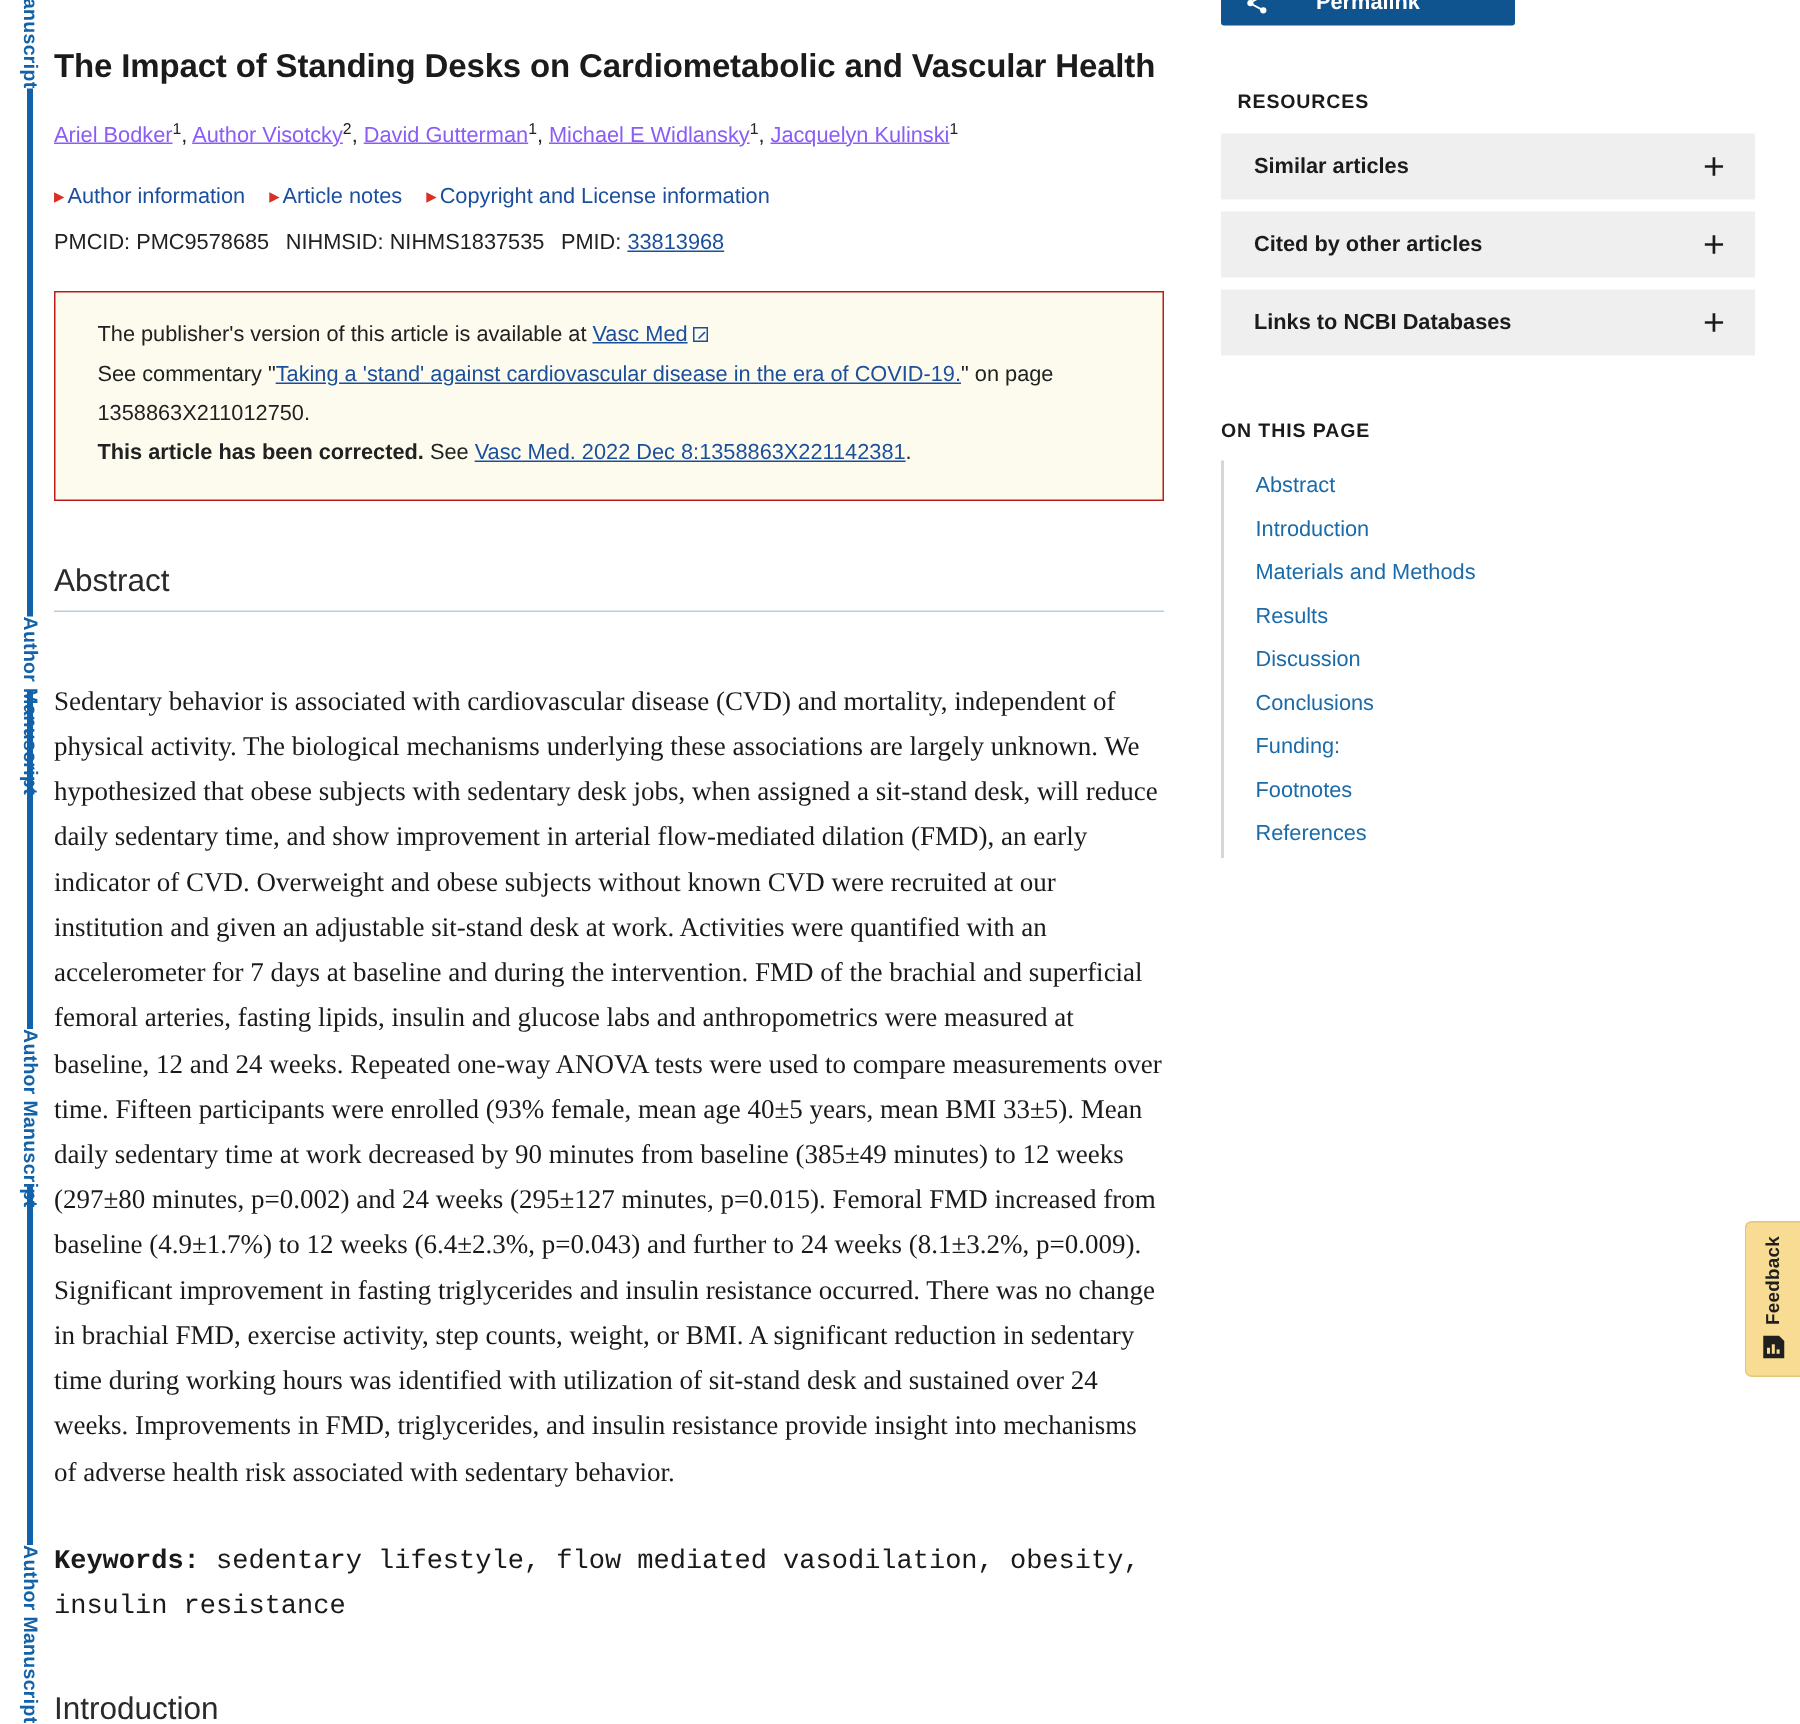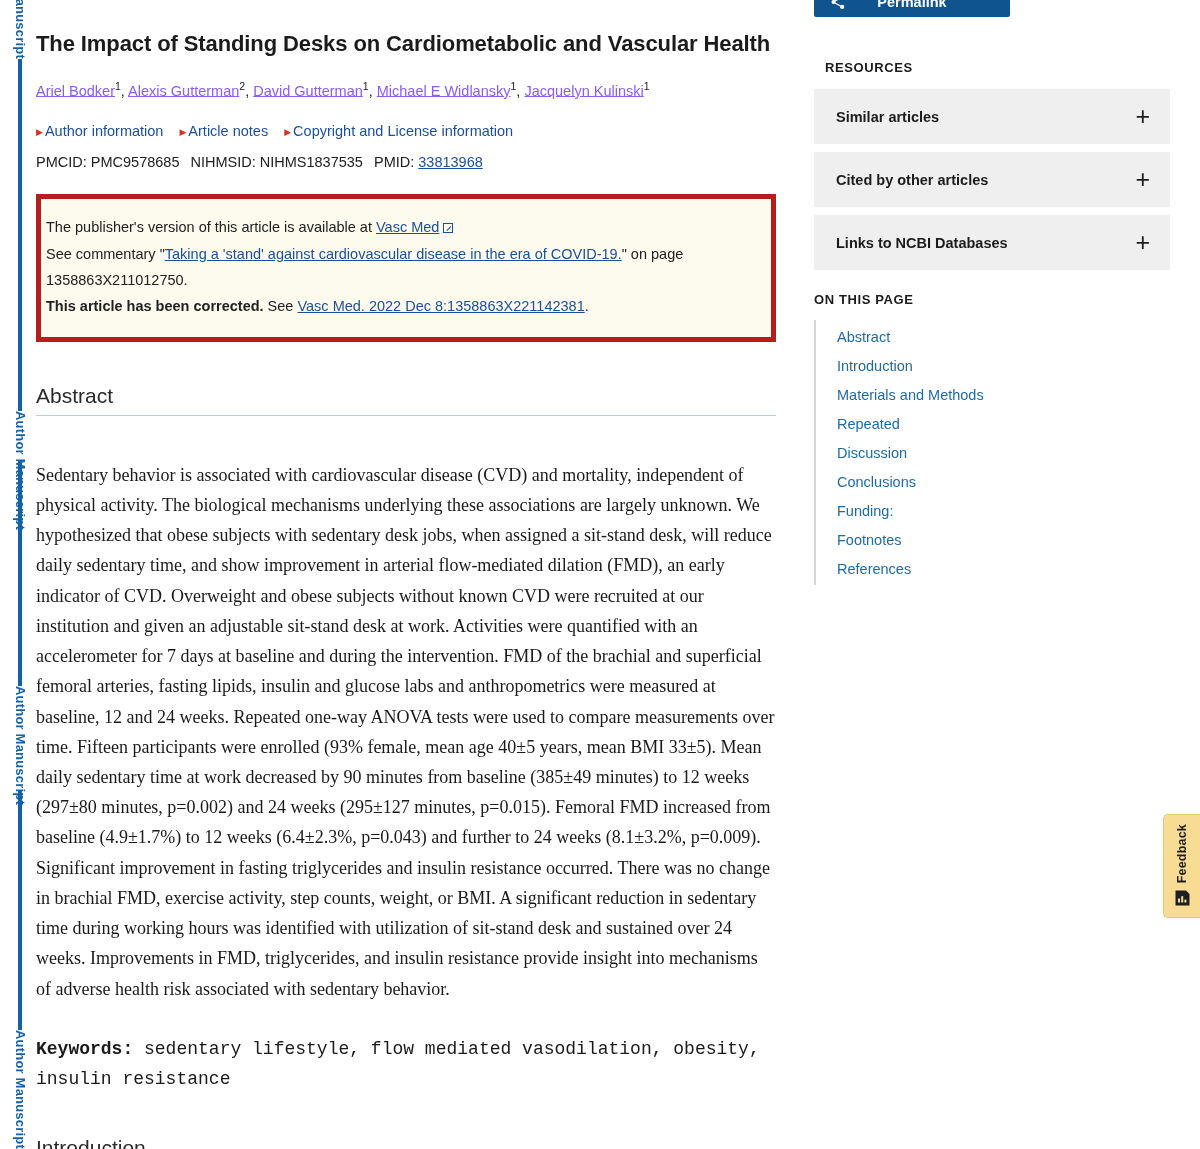--- a/index.html
+++ b/index.html
@@ -103,22 +103,22 @@
     font-size: 14.5px;
     color: #212121;
   }
   .ids a { color: #1b4f9c; text-decoration: underline; }
   .ids .sep { display: inline-block; width: 7px; }
 
   
   .notice {
     margin-top: 24px;
     background: #fdfbee;
-    border: 5px solid #b91c1c;
-    padding: 15px 18px 17px 5px;
+    border: 1px solid #b91c1c;
+    padding: 15px 18px 17px 28px;
     font-size: 14.5px;
     line-height: 1.82;
     color: #212121;
   }
   .notice a { color: #1b4f9c; text-decoration: underline; }
   .notice b { font-weight: 700; }
   .ext-icon {
     display: inline-block;
     width: 10px; height: 10px;
     border: 1.4px solid #1b4f9c;
@@ -202,42 +202,42 @@
     font-size: 13px;
     font-weight: 700;
     letter-spacing: 0.6px;
     color: #1b1b1b;
     text-transform: uppercase;
     padding-left: 11px;
   }
   .accordion { margin-top: 14px; }
   .acc-item {
     background: #efefef;
-    height: 55px;
+    height: 44px;
     display: flex;
     align-items: center;
     justify-content: space-between;
     padding: 0 20px 0 22px;
     margin-bottom: 8px;
     cursor: pointer;
   }
   .acc-label {
     font-size: 14.5px;
     font-weight: 700;
     color: #1b1b1b;
   }
   .acc-plus {
     font-size: 25px;
     font-weight: 300;
     line-height: 1;
     color: #1b1b1b;
   }
 
   .otp-heading {
-    margin-top: 22px;
+    margin-top: 42px;
     font-size: 13px;
     font-weight: 700;
     letter-spacing: 0.6px;
     color: #1b1b1b;
     text-transform: uppercase;
   }
   .otp-list {
     margin-top: 13px;
     border-left: 2px solid #d6d6d6;
     padding: 2px 0 2px 0;
@@ -301,21 +301,21 @@
     <span class="ms-label">Author Manuscript</span>
   </div>
 </div>
 
 <div class="article">
 
   <h1 class="article-title">The Impact of Standing Desks on Cardiometabolic and Vascular Health</h1>
 
   <div class="authors">
     <a href="#">Ariel Bodker</a><sup>1</sup>,
-    <a href="#">Alexis Gutterman</a><sup>2</sup>,
+    <a href="#">Author Visotcky</a><sup>2</sup>,
     <a href="#">David Gutterman</a><sup>1</sup>,
     <a href="#">Michael E Widlansky</a><sup>1</sup>,
     <a href="#">Jacquelyn Kulinski</a><sup>1</sup>
   </div>
 
   <div class="meta-links">
     <span class="ml"><span class="tri">▶</span><a href="#">Author information</a></span>
     <span class="ml"><span class="tri">▶</span><a href="#">Article notes</a></span>
     <span class="ml"><span class="tri">▶</span><a href="#">Copyright and License information</a></span>
   </div>
@@ -380,21 +380,21 @@
       <span class="acc-plus">+</span>
     </div>
   </div>
 
   <div class="otp-heading">ON THIS PAGE</div>
 
   <nav class="otp-list">
     <a href="#" class="otp-item">Abstract</a>
     <a href="#" class="otp-item">Introduction</a>
     <a href="#" class="otp-item">Materials and Methods</a>
-    <a href="#" class="otp-item">Repeated</a>
+    <a href="#" class="otp-item">Results</a>
     <a href="#" class="otp-item">Discussion</a>
     <a href="#" class="otp-item">Conclusions</a>
     <a href="#" class="otp-item">Funding:</a>
     <a href="#" class="otp-item">Footnotes</a>
     <a href="#" class="otp-item">References</a>
   </nav>
 </div>
 
 <div class="feedback-tab">
   <span class="fb-text">Feedback</span>

